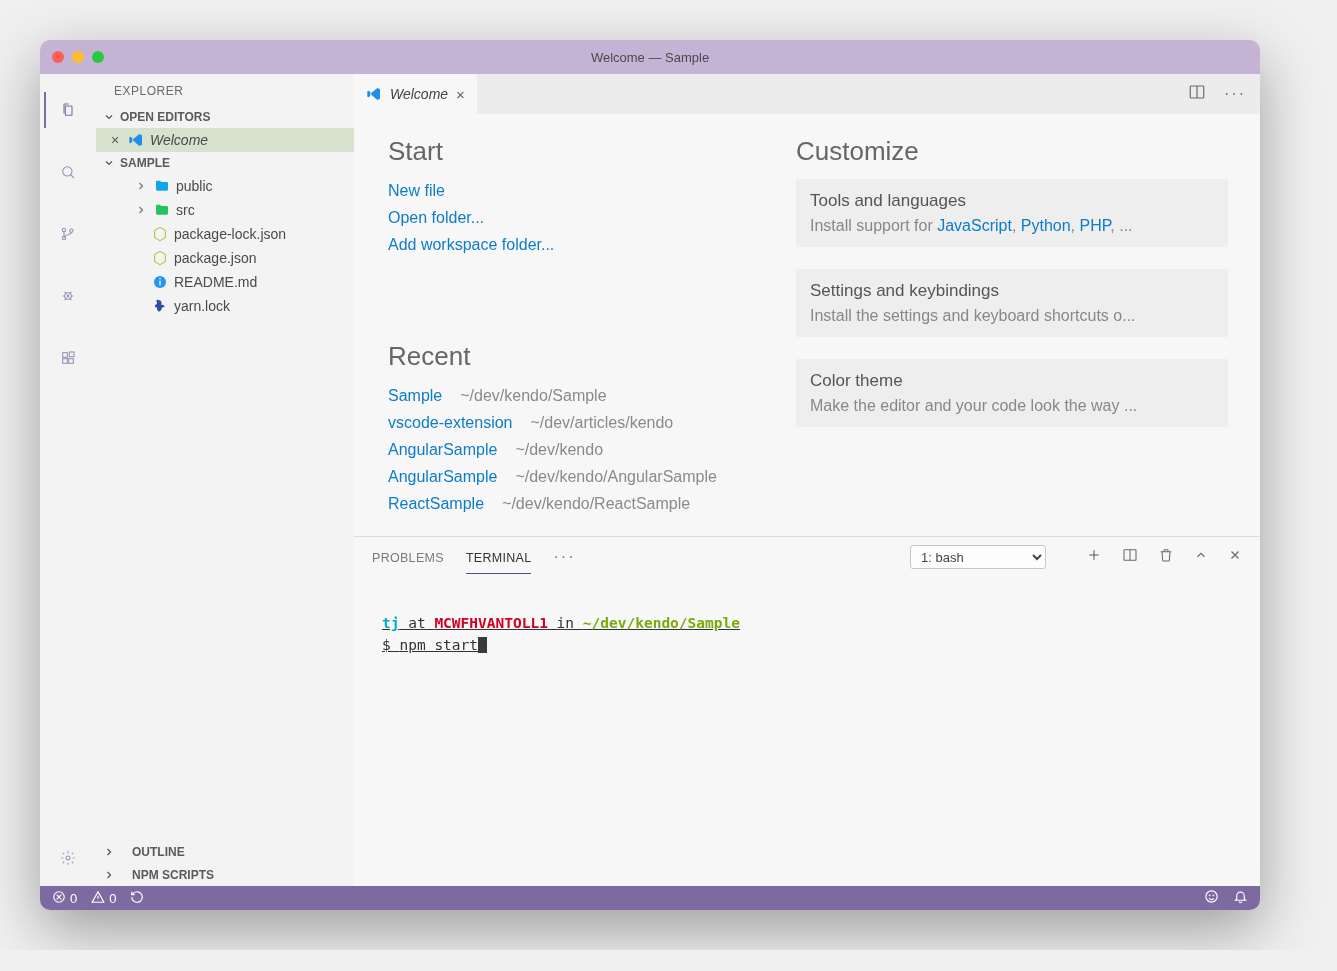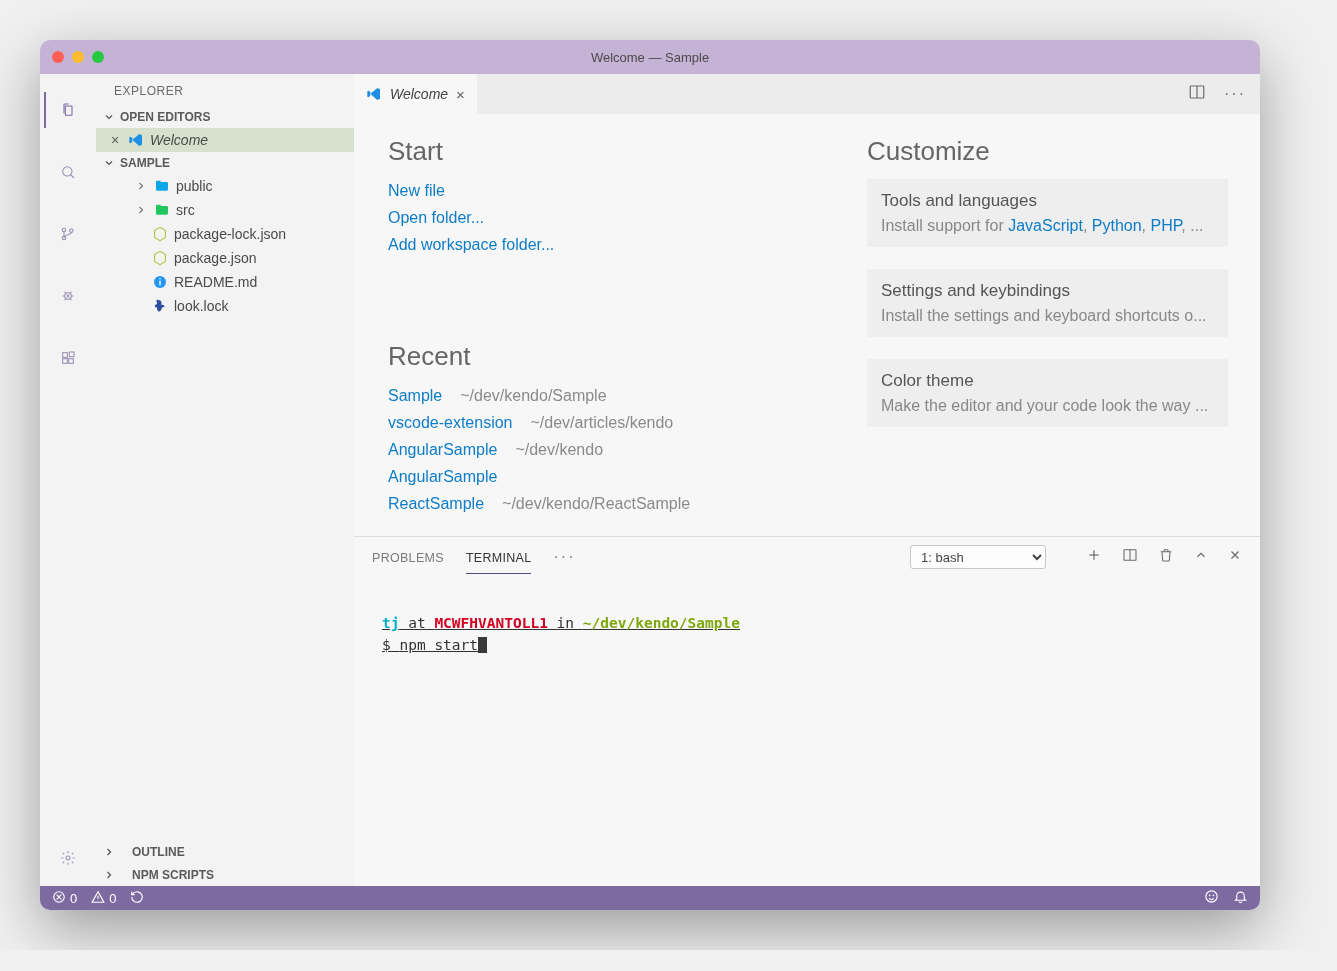--- a/index.html
+++ b/index.html
@@ -176,21 +176,21 @@
     display: flex;
     align-items: center;
     gap: 18px;
     padding-right: 14px;
     color: #6b6b6b;
   }
   .editor-content {
     flex: 1;
     display: flex;
     padding: 22px 32px 6px 34px;
-    gap: 119px;
+    gap: 48px;
     overflow: hidden;
     justify-content: space-between;
   }
   .col-left { flex: 0 0 360px; }
   .col-right { flex: 1; }
   .section-title {
     font-size: 26px;
     font-weight: 300;
     color: #666;
     margin-bottom: 10px;
@@ -459,21 +459,21 @@
           <span class="file-label">README.md</span>
         </div>
 
         <div class="tree-item">
           <span class="indent2"></span>
           <span class="icon16 yarn-icon">
             <svg width="14" height="14" viewBox="0 0 24 24" fill="currentColor">
                 <path d="M12 2c3 2 3 6 2 8 3-1 6 1 6 4-2-1-4 0-5 2 0 3-3 5-5 6-1-2-4-3-3-7-3 0-5-3-3-5 2 0 3-2 3-4-2-1-1-4 0-5 2 2 4 1 5 1z"></path>
               </svg>
           </span>
-          <span class="file-label">look.lock</span>
+          <span class="file-label">yarn.lock</span>
         </div>
       </div>
 
       <div class="sidebar-bottom-sections">
         <div class="section-header">
           <span class="chev right">
             <svg width="12" height="12" viewBox="0 0 16 16">
                 <path d="M4 6l4 4 4-4" fill="none" stroke="#555" stroke-width="1.6"></path>
               </svg>
           </span>
@@ -532,20 +532,21 @@
               <div class="recent-row">
                 <span class="recent-name">vscode-extension</span>
                 <span class="recent-path">~/dev/articles/kendo</span>
               </div>
               <div class="recent-row">
                 <span class="recent-name">AngularSample</span>
                 <span class="recent-path">~/dev/kendo</span>
               </div>
               <div class="recent-row">
                 <span class="recent-name">AngularSample</span>
+                <span class="recent-path">~/dev/kendo/AngularSample</span>
               </div>
               <div class="recent-row">
                 <span class="recent-name">ReactSample</span>
                 <span class="recent-path">~/dev/kendo/ReactSample</span>
               </div>
             </div>
         </div>
 
         <div class="col-right">
           <div class="section-title big-gap">Customize</div>

